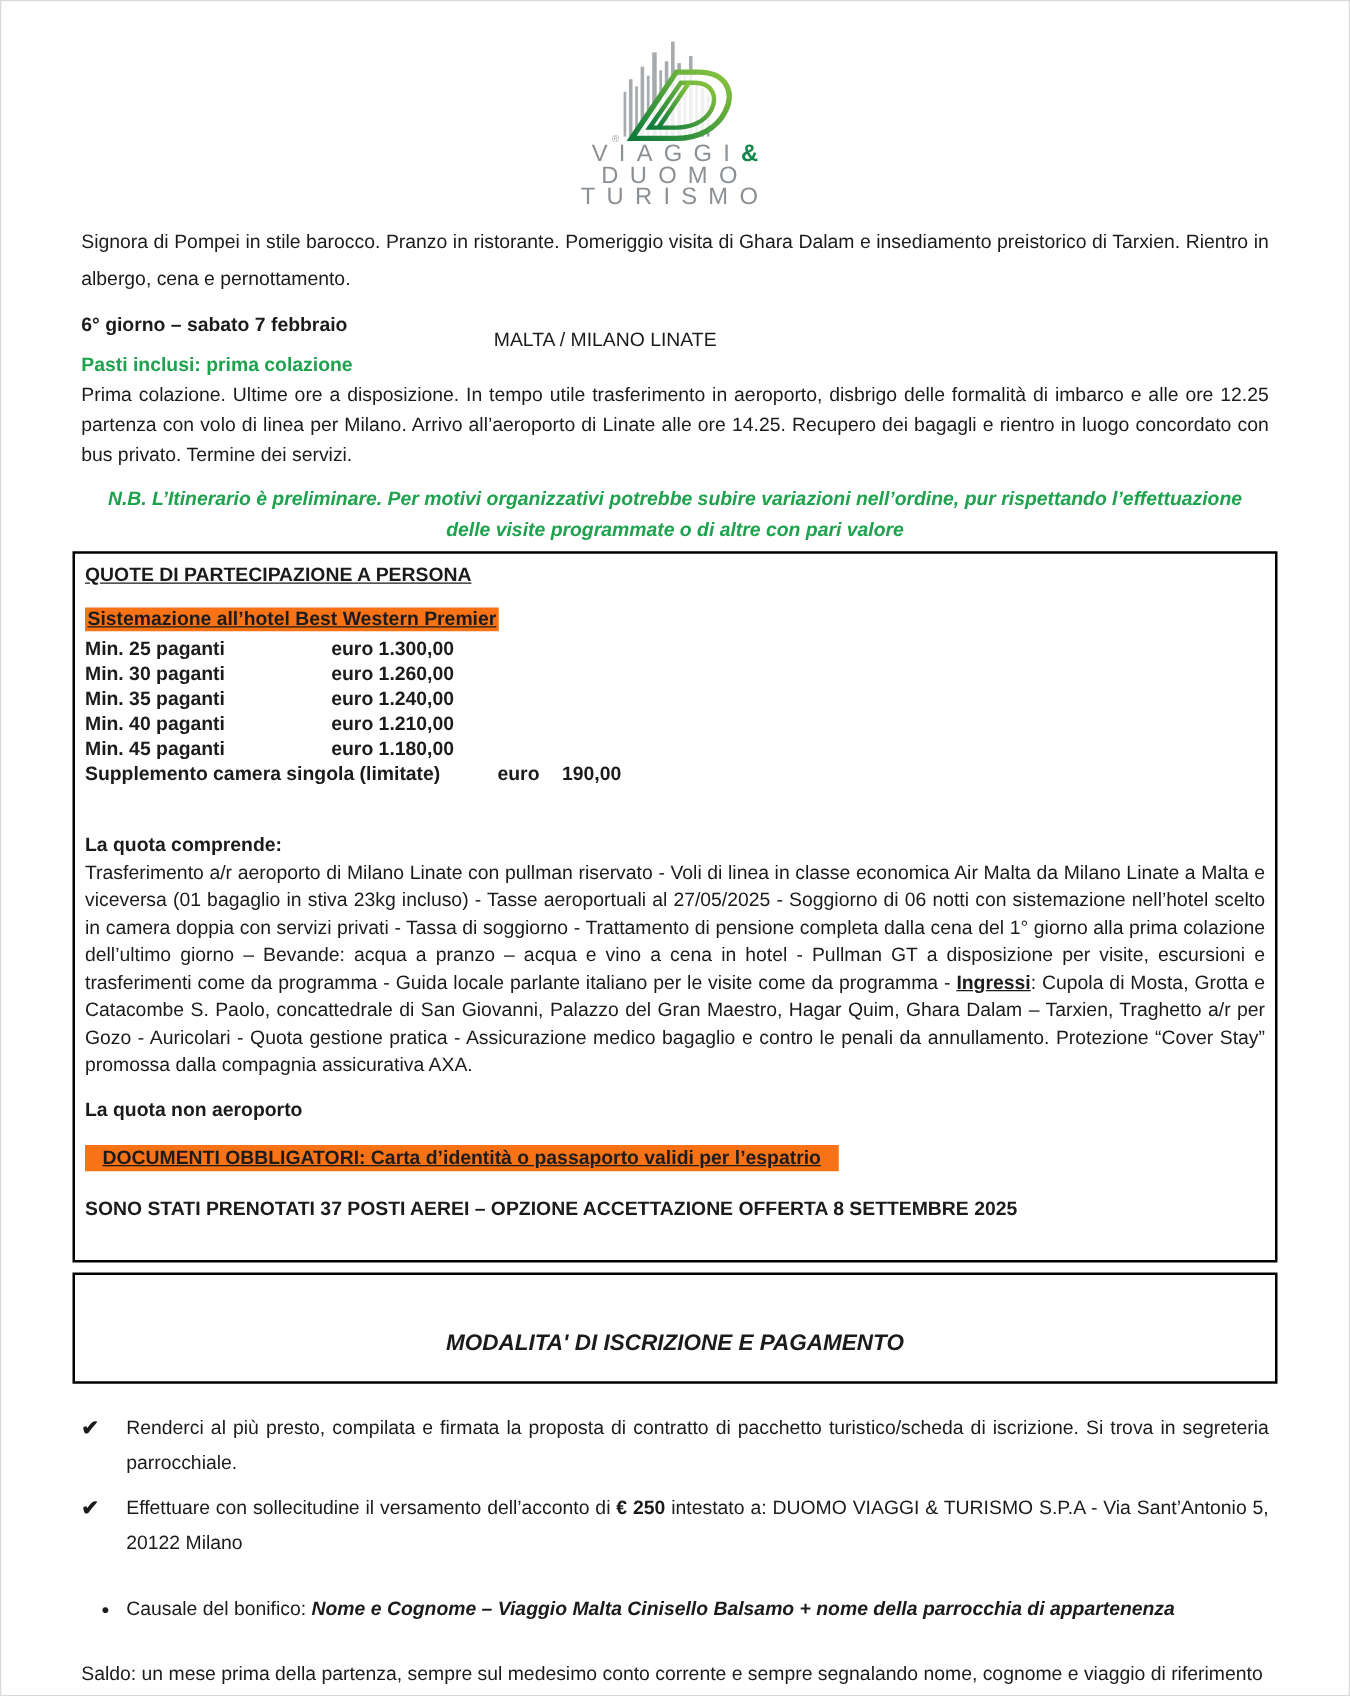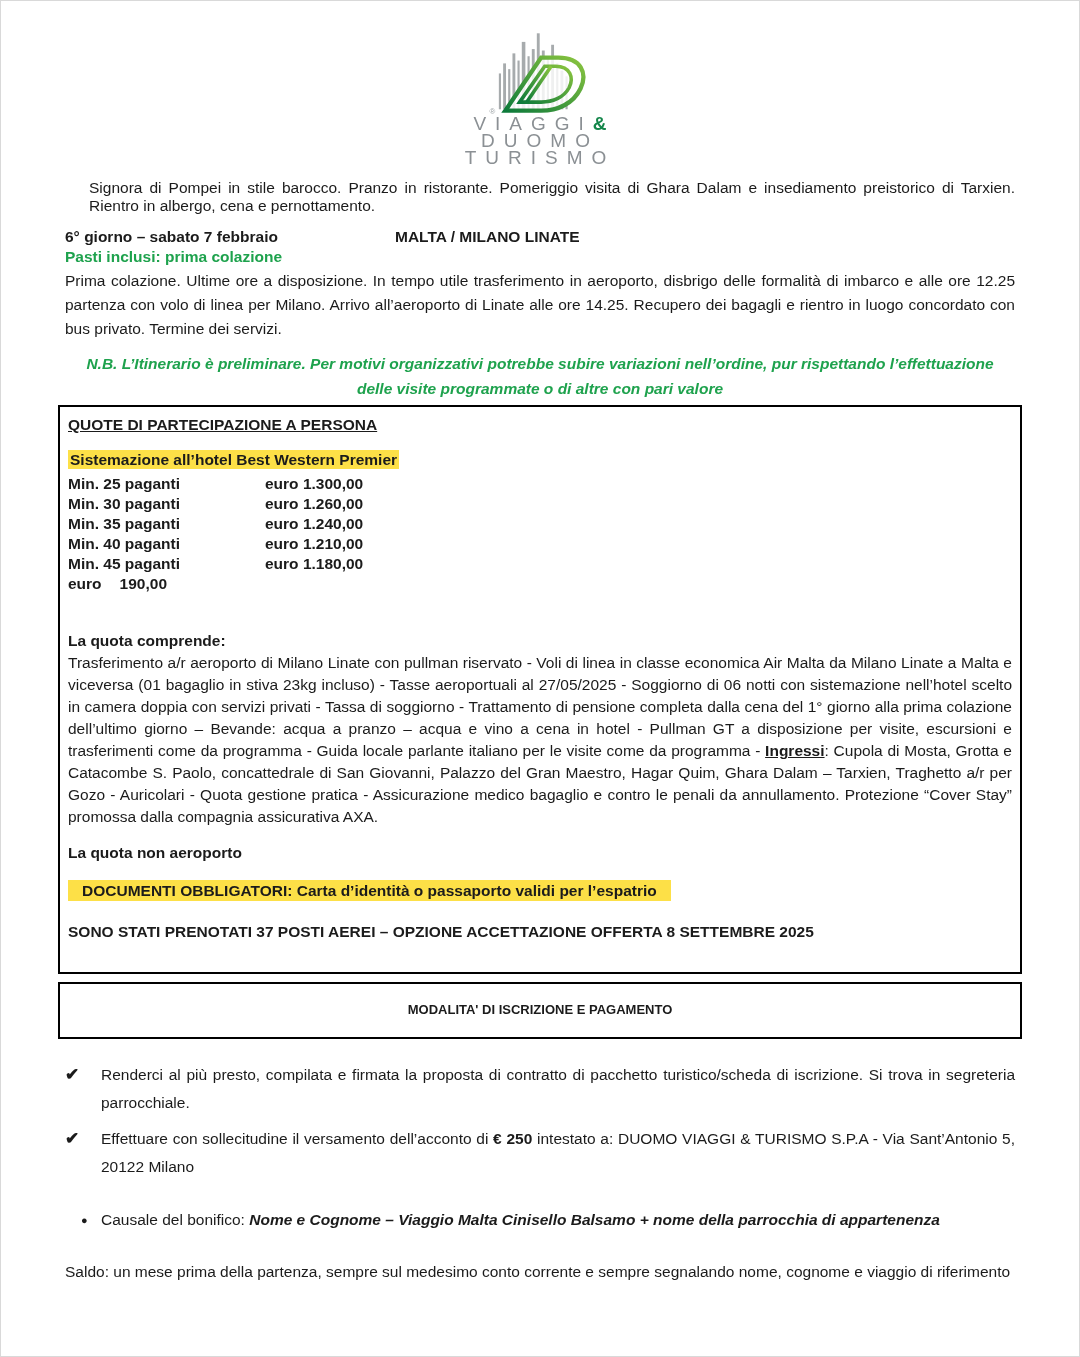--- a/index.html
+++ b/index.html
@@ -17,47 +17,47 @@
   }
   .content { padding:0 64px; }
 
   
   .logo-wrap { margin-top:28px; text-align:center; }
   .logo-svg { display:block; margin:0 auto; height:86px; }
   .brand { line-height:17px; font-size:19px; letter-spacing:9px; color:#8b9094; font-weight:400; }
   .brand .amp { color:#14864a; font-weight:700; letter-spacing:0; }
 
   
-  .para { text-align:justify; line-height:18px;margin-left:24px; }
+  .para { text-align:justify; line-height:30px; }
   .b { font-weight:700; }
   .day-row { display:flex; margin-top:12px; line-height:20px; }
   .day-left { width:330px; font-weight:700; }
-  .day-right { font-weight:700; }
+  .day-right { font-weight:400;margin-top:12px; }
   .meals { color:#1ea24d; font-weight:700; line-height:20px; }
   .day-para { text-align:justify; line-height:24px; margin-top:2px; }
   .nb { margin-top:10px; color:#1ea24d; font-weight:700; font-style:italic;
         text-align:center; line-height:25px; padding:0 10px; }
 
   
   .box1 {
     margin:4px -7px 0 -7px;
     border:2px solid #000;
     padding:8px 8px 30px 8px;
     background:#fff;
   }
   .box2 {
     margin:8px -7px 0 -7px;
     border:2px solid #000;
     padding:18px 8px 20px 8px;
     text-align:center;
   }
-  .box2-title { font-weight:700; font-size:13px; }
+  .box2-title { font-weight:700; font-style:italic; font-size:18px;margin-top:26px; }
 
   .quotes-title { font-weight:700; text-decoration:underline; line-height:20px; }
-  .hl { background:#fde047; }
+  .hl { background:#f97316;text-decoration:underline; }
   .hotel-line { margin-top:14px; line-height:21px; font-weight:700; }
   .hotel-line .hl { padding:1px 2px; }
   .price-rows { margin-top:4px; }
   .price-row { display:flex; line-height:20px; font-weight:700; }
   .price-label { width:197px; }
   .suppl-row { display:flex; line-height:20px; font-weight:700; }
   .suppl-label { width:330px; }
   .suppl-cur { margin-right:18px; }
 
   .includes-title { margin-top:36px; font-weight:700; line-height:22px; }
@@ -160,20 +160,21 @@
         </div>
         <div class="price-row">
           <span class="price-label">Min. 40 paganti</span>
           <span>euro 1.210,00</span>
         </div>
         <div class="price-row">
           <span class="price-label">Min. 45 paganti</span>
           <span>euro 1.180,00</span>
         </div>
         <div class="suppl-row">
+          <span class="suppl-label">Supplemento camera singola (limitate)</span>
           <span class="suppl-cur">euro</span>
           <span>190,00</span>
         </div>
       </div>
 
       <div class="includes-title">La quota comprende:</div>
       <p class="includes-para"><span>Trasferimento a/r aeroporto di Milano Linate con pullman riservato - Voli di linea in classe economica Air Malta da Milano Linate a Malta e viceversa (01 bagaglio in stiva 23kg incluso) - Tasse aeroportuali al 27/05/2025 - Soggiorno di 06 notti con sistemazione nell’hotel scelto  in camera doppia con servizi privati - Tassa di soggiorno - Trattamento di pensione completa dalla cena del 1° giorno alla prima colazione dell’ultimo giorno – Bevande: acqua a pranzo – acqua e vino a cena in hotel - Pullman GT a disposizione per visite, escursioni e trasferimenti come da programma - Guida locale parlante italiano per le visite come da programma - </span><span class="kw">Ingressi</span><span>: Cupola di Mosta, Grotta e Catacombe S. Paolo, concattedrale di San Giovanni, Palazzo del Gran Maestro, Hagar Quim, Ghara Dalam – Tarxien, Traghetto a/r per Gozo - Auricolari - Quota gestione pratica - Assicurazione medico bagaglio e contro le penali da annullamento. Protezione “Cover Stay” promossa dalla compagnia assicurativa AXA.</span></p>
 
       <div class="excludes-title">La quota non aeroporto</div>
 

